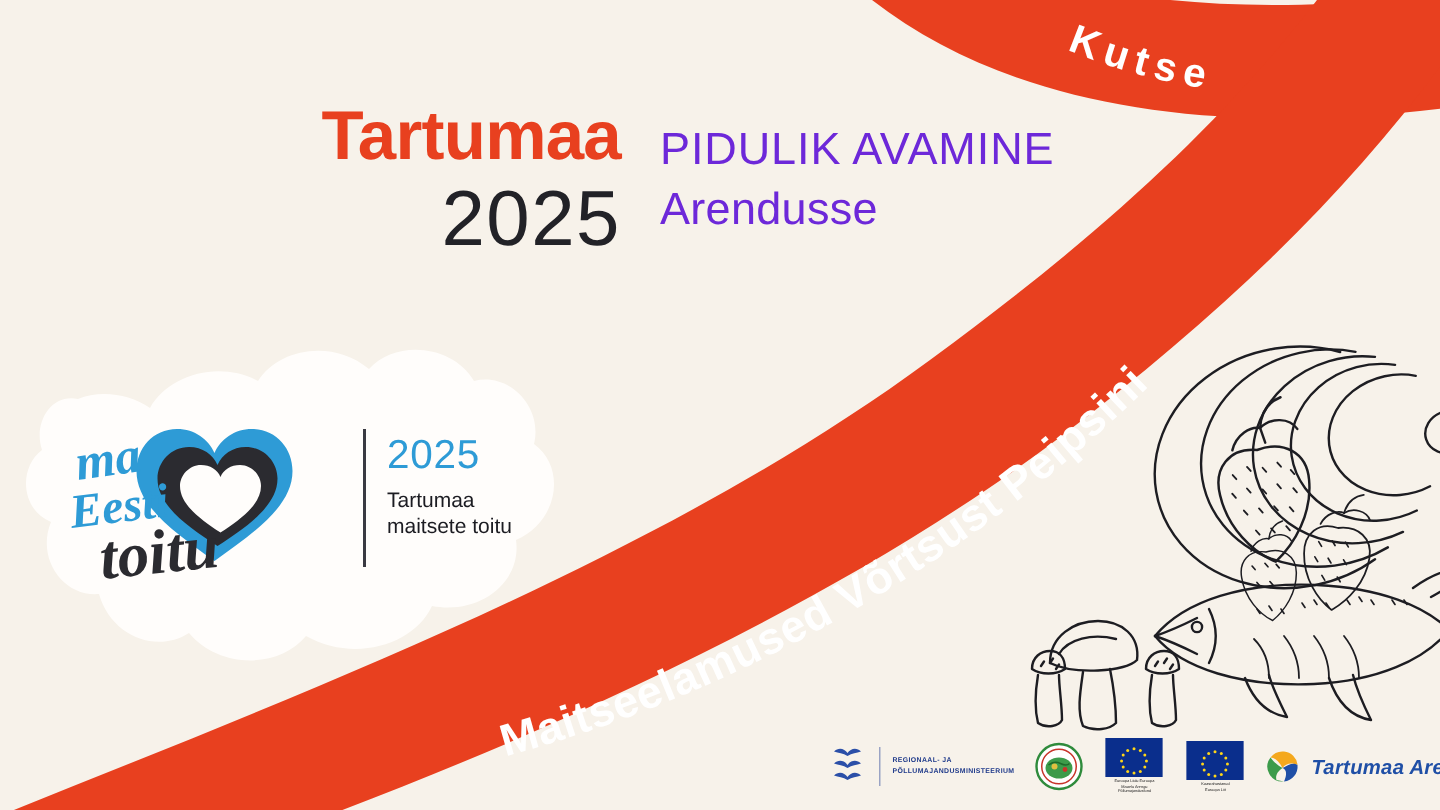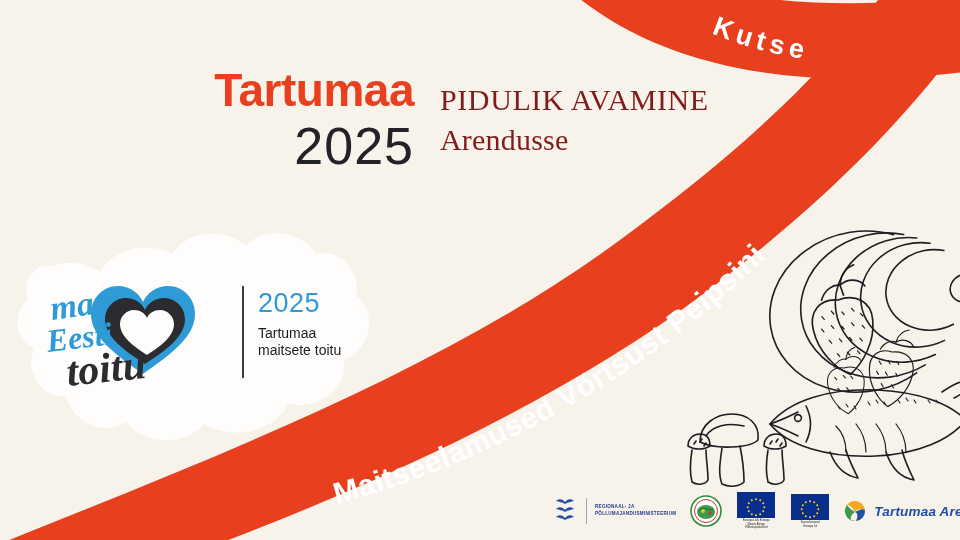--- a/index.html
+++ b/index.html
@@ -41,27 +41,26 @@
     letter-spacing:1px;
     margin-top:4px;
   }
 
   
   #event-block{
     position:absolute; left:440px; top:80px; width:340px;
   }
   #event-block .ev{
     display:block;
-    color:#7f1d1d;
+    color:#6d28d9;
     font-size:30px;
     line-height:1.33;
     font-weight:400;
     letter-spacing:0.2px;
     white-space:nowrap;
-    font-family:Liberation Serif, serif;
   }
   #event-block .ev.caps{letter-spacing:0.6px;}
 
   
   #logo-lockup{
     position:absolute;left:46px;top:276px;width:310px;height:116px;
   }
   #logo-mark{position:absolute;left:0;top:0;width:180px;height:116px;}
   #logo-divider{
     position:absolute;left:196px;top:10px;width:2px;height:92px;

